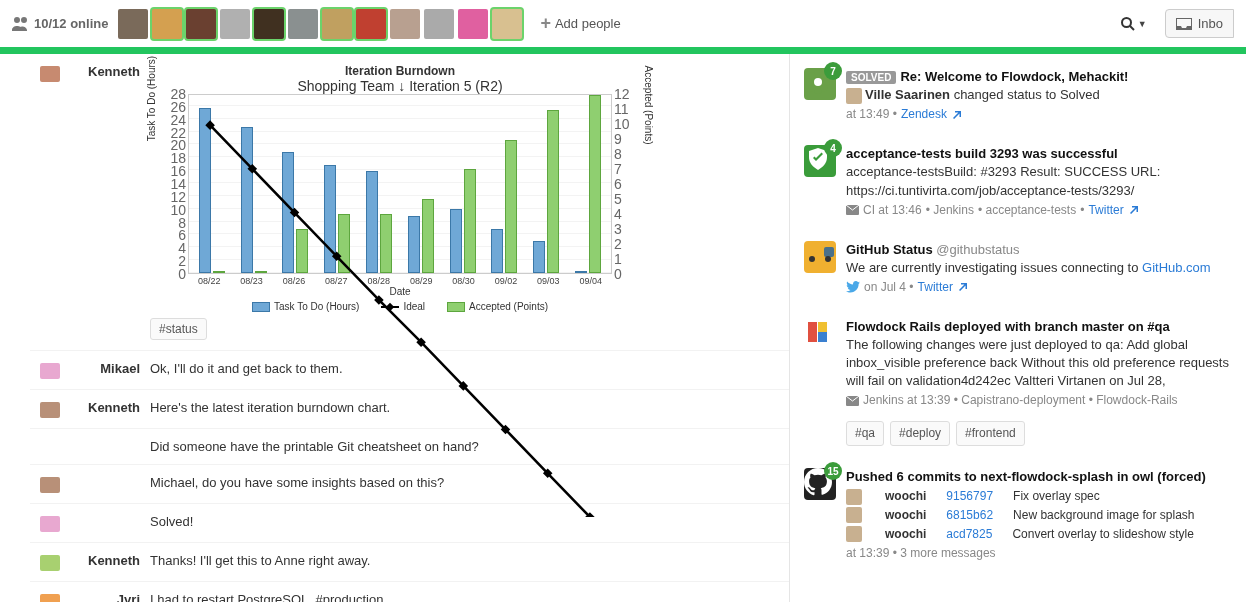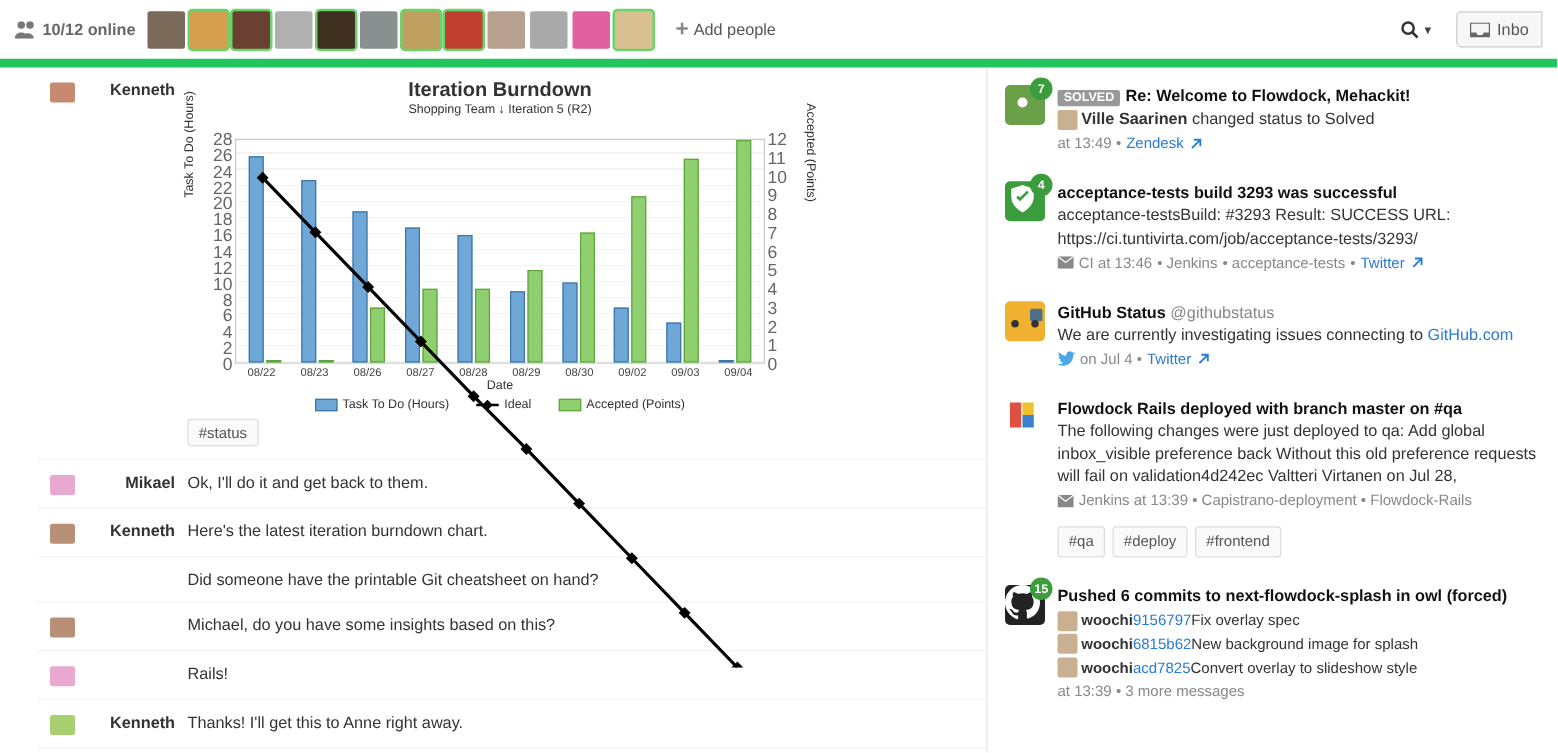--- a/index.html
+++ b/index.html
@@ -17,22 +17,22 @@
 .main { display: flex; height: 548px; }
 .chat { width: 790px; border-right: 1px solid #e5e5e5; overflow: hidden; padding-left: 30px; }
 .side { flex: 1; overflow: hidden; padding: 14px 10px 10px 14px; }
 .msg { display: flex; border-bottom: 1px solid #f2f2f2; padding: 10px 14px 10px 0; }
 .msg .glyphcol { width: 40px; display: flex; justify-content: center; padding-top: 2px; }
 .msg .glyph { width: 20px; height: 16px; border-radius: 2px; }
 .msg .author { width: 80px; text-align: right; font-weight: bold; color: #333; padding-right: 10px; padding-top: 0; font-size: 13px; }
 .msg .body { flex: 1; color: #333; font-size: 13px; }
 .tag { display: inline-block; border: 1px solid #ddd; background: #fafafa; border-radius: 3px; padding: 3px 8px; font-size: 12px; color: #555; margin-top: 6px; }
 .chart-wrap { width: 500px; }
-.chart-title { text-align: center; font-weight: bold; font-size: 16px; }
-.chart-sub { text-align: center; font-size: 10px; margin-bottom: 18px; }
+.chart-title { text-align: center; font-weight: bold; font-size: 12px; }
+.chart-sub { text-align: center; font-size: 14px; margin-bottom: 0; }
 .chart-area { position: relative; height: 180px; display: flex; }
 .yaxis-left, .yaxis-right { width: 38px; position: relative; }
 .yaxis-left { border-right: none; }
 .ylabel-left { position: absolute; left: -4px; top: 50%; transform: rotate(-90deg) translateX(50%); transform-origin: left top; font-size: 10px; white-space: nowrap; }
 .ylabel-right { position: absolute; right: -4px; top: 50%; transform: rotate(90deg) translateX(-50%); transform-origin: right top; font-size: 10px; white-space: nowrap; }
 .yticks { position: absolute; right: 2px; top: 0; bottom: 0; width: 30px; }
 .yticks.right { left: 2px; right: auto; text-align: left; }
 .ytick { position: absolute; right: 0; font-size: 14px; color: #666; transform: translateY(50%); }
 .yticks.right .ytick { left: 0; right: auto; }
 .plot { flex: 1; border: 1px solid #ccc; position: relative; background: repeating-linear-gradient(to top, #f3f3f3 0, #f3f3f3 1px, transparent 1px, transparent 12.85px); }
@@ -53,21 +53,21 @@
 .lg-line::after { content: ""; width: 6px; height: 6px; background: #000; position: absolute; left: 6px; top: -2px; transform: rotate(45deg); }
 .feed-item { display: flex; gap: 10px; margin-bottom: 22px; }
 .feed-icon { width: 32px; height: 32px; border-radius: 4px; position: relative; flex-shrink: 0; }
 .feed-badge { position: absolute; top: -6px; right: -6px; min-width: 18px; height: 18px; border-radius: 10px; background: #3b9c3b; color: #fff; font-size: 10px; font-weight: bold; display: flex; align-items: center; justify-content: center; padding: 0 3px; }
 .feed-body { flex: 1; font-size: 13px; color: #333; line-height: 1.4; }
 .feed-title { font-weight: bold; color: #111; }
 .feed-meta { color: #888; font-size: 12px; margin-top: 2px; display: flex; align-items: center; gap: 4px; flex-wrap: wrap; }
 .link { color: #2a7bd6; }
 .solved-badge { background: #999; color: #fff; font-size: 10px; font-weight: bold; padding: 1px 5px; border-radius: 2px; margin-right: 4px; }
 .mini-avatar { width: 16px; height: 16px; border-radius: 2px; background: #c8b090; display: inline-block; vertical-align: middle; margin-right: 3px; }
-.commit-row { display: flex; align-items: center; gap: 0; margin-top: 2px; font-size: 12px; }
+.commit-row { display: flex; align-items: center; gap: 20px; margin-top: 2px; font-size: 12px; }
 .tags-row { display: flex; gap: 6px; margin-top: 6px; }
 </style>
 </head>
 <body>
 
 <div class="topbar">
   <div class="presence">
     <svg width="18" height="14" viewBox="0 0 18 14">
         <path fill="#777" d="M5 6a3 3 0 100-6 3 3 0 000 6zm7 0a3 3 0 100-6 3 3 0 000 6zM0 13c0-2.5 2.5-4 5-4s5 1.5 5 4v1H0v-1zm9 1v-1c0-1.2-.4-2.2-1.1-3 .7-.3 1.4-.5 2.1-.5 2.5 0 5 1.5 5 4v.5H9z"></path>
       </svg>
@@ -268,21 +268,21 @@
           <div class="glyph" style="background: rgb(184, 144, 120);"></div>
         </div>
         <div class="author"></div>
         <div class="body">Michael, do you have some insights based on this?</div>
       </div>
       <div class="msg">
         <div class="glyphcol">
           <div class="glyph" style="background: rgb(232, 168, 208);"></div>
         </div>
         <div class="author"></div>
-        <div class="body">Rails!</div>
+        <div class="body">Solved!</div>
       </div>
       <div class="msg">
         <div class="glyphcol">
           <div class="glyph" style="background: rgb(168, 208, 112);"></div>
         </div>
         <div class="author">Kenneth</div>
         <div class="body">Thanks! I'll get this to Anne right away.</div>
       </div>
       <div class="msg">
         <div class="glyphcol">

